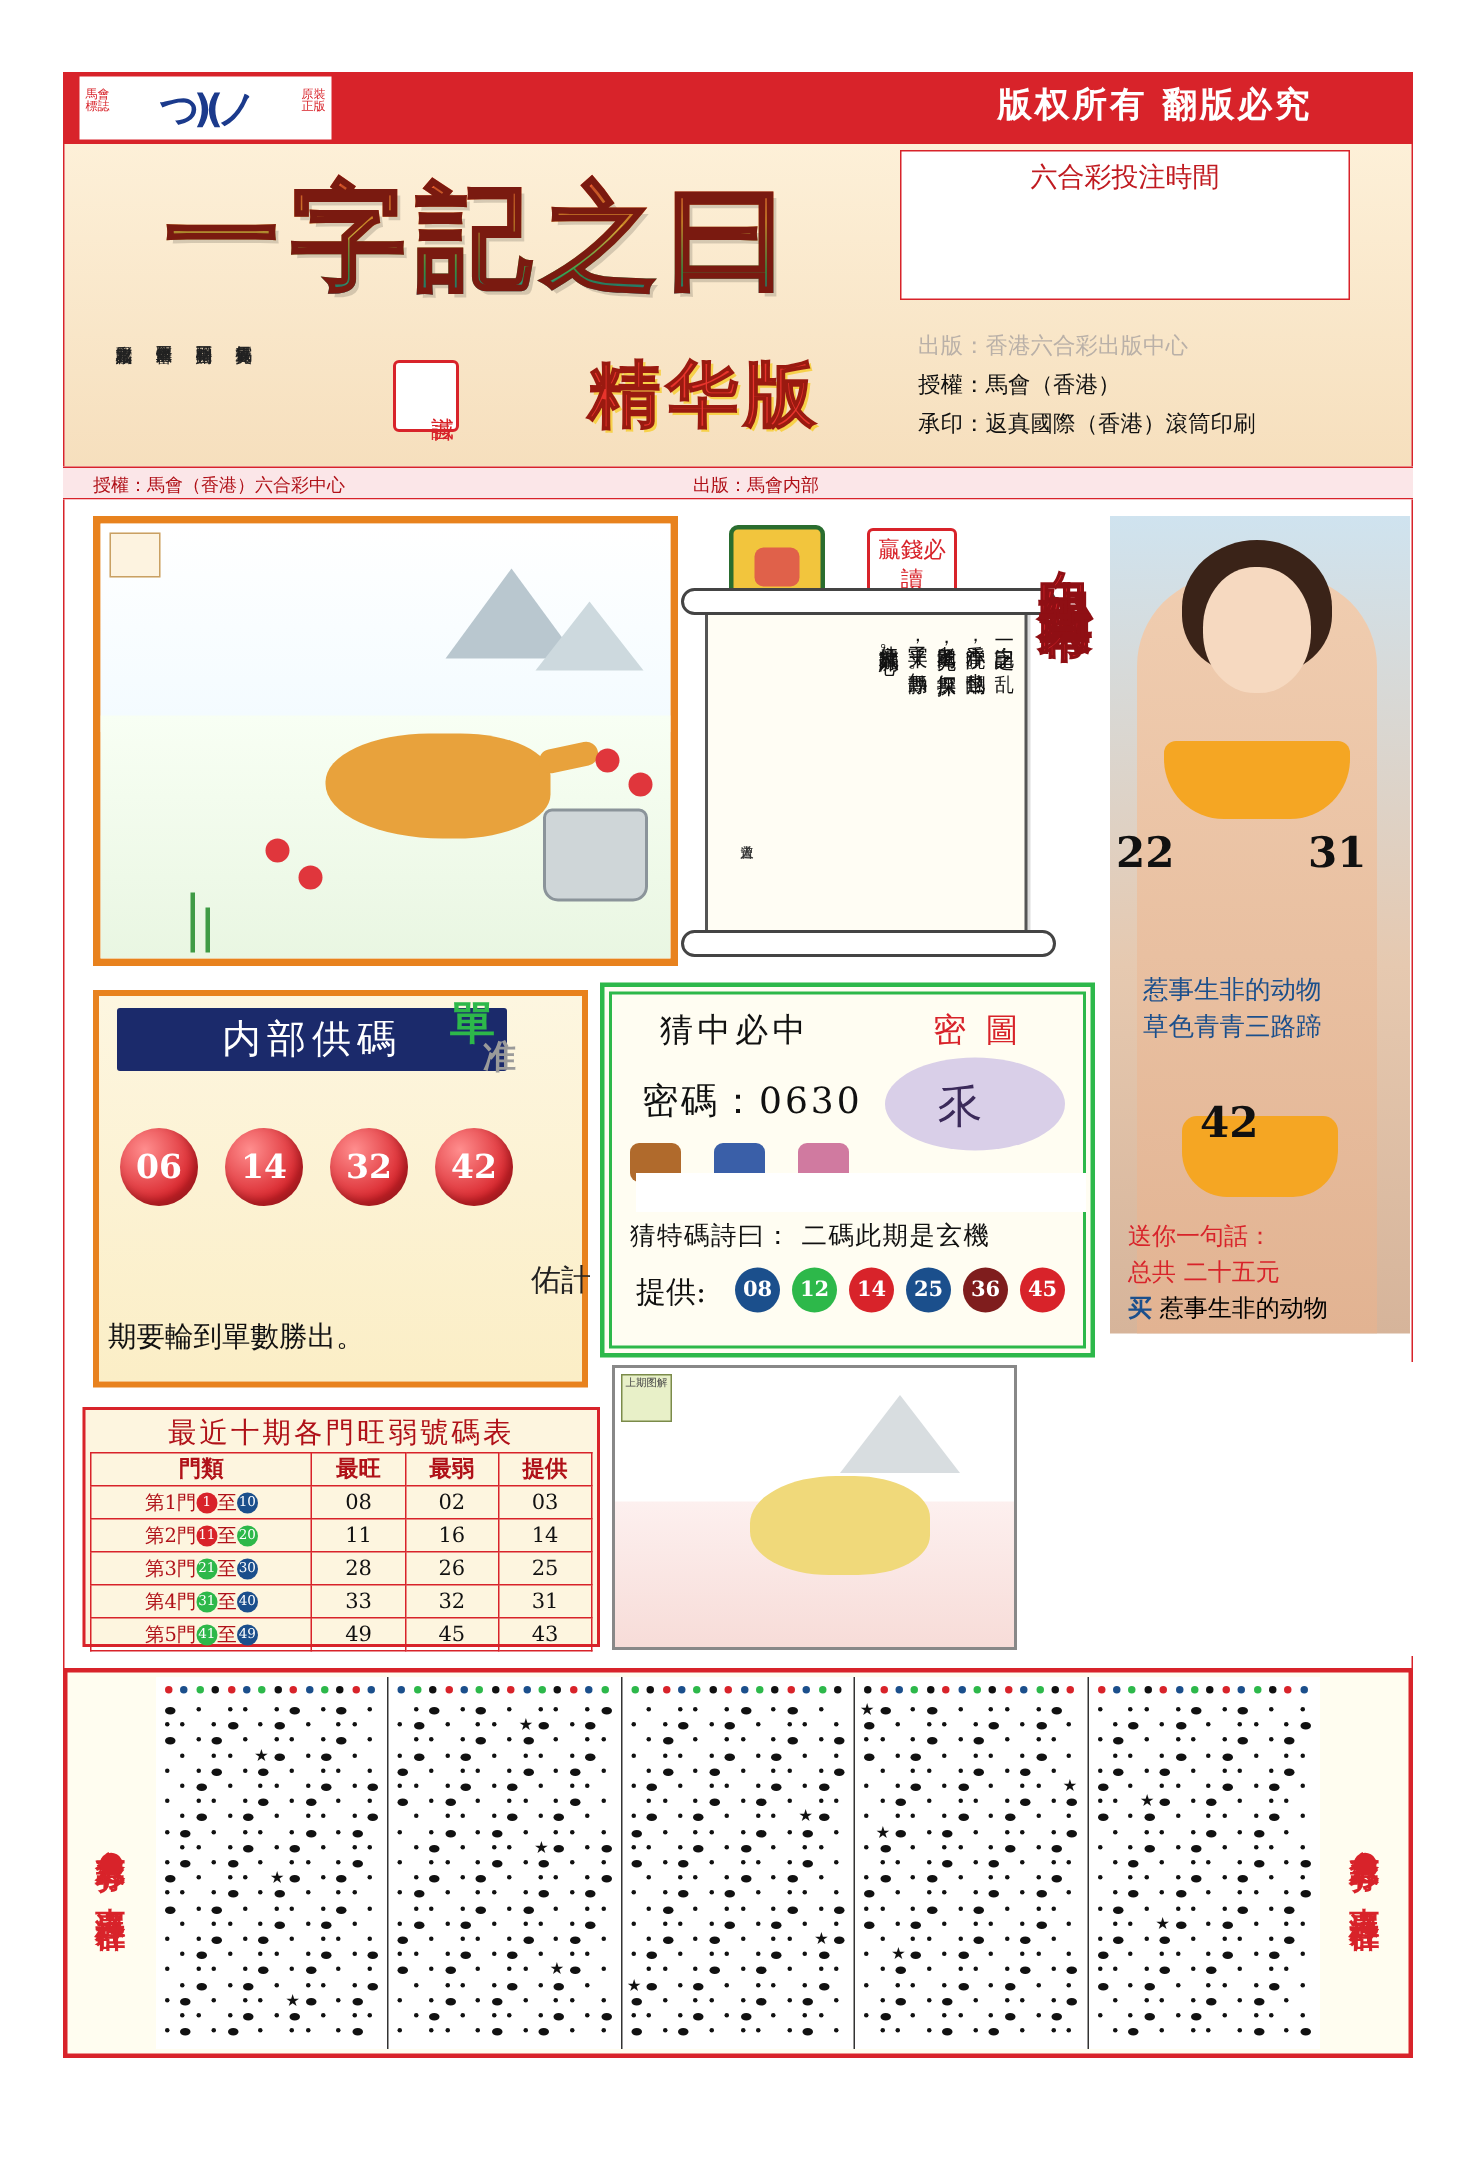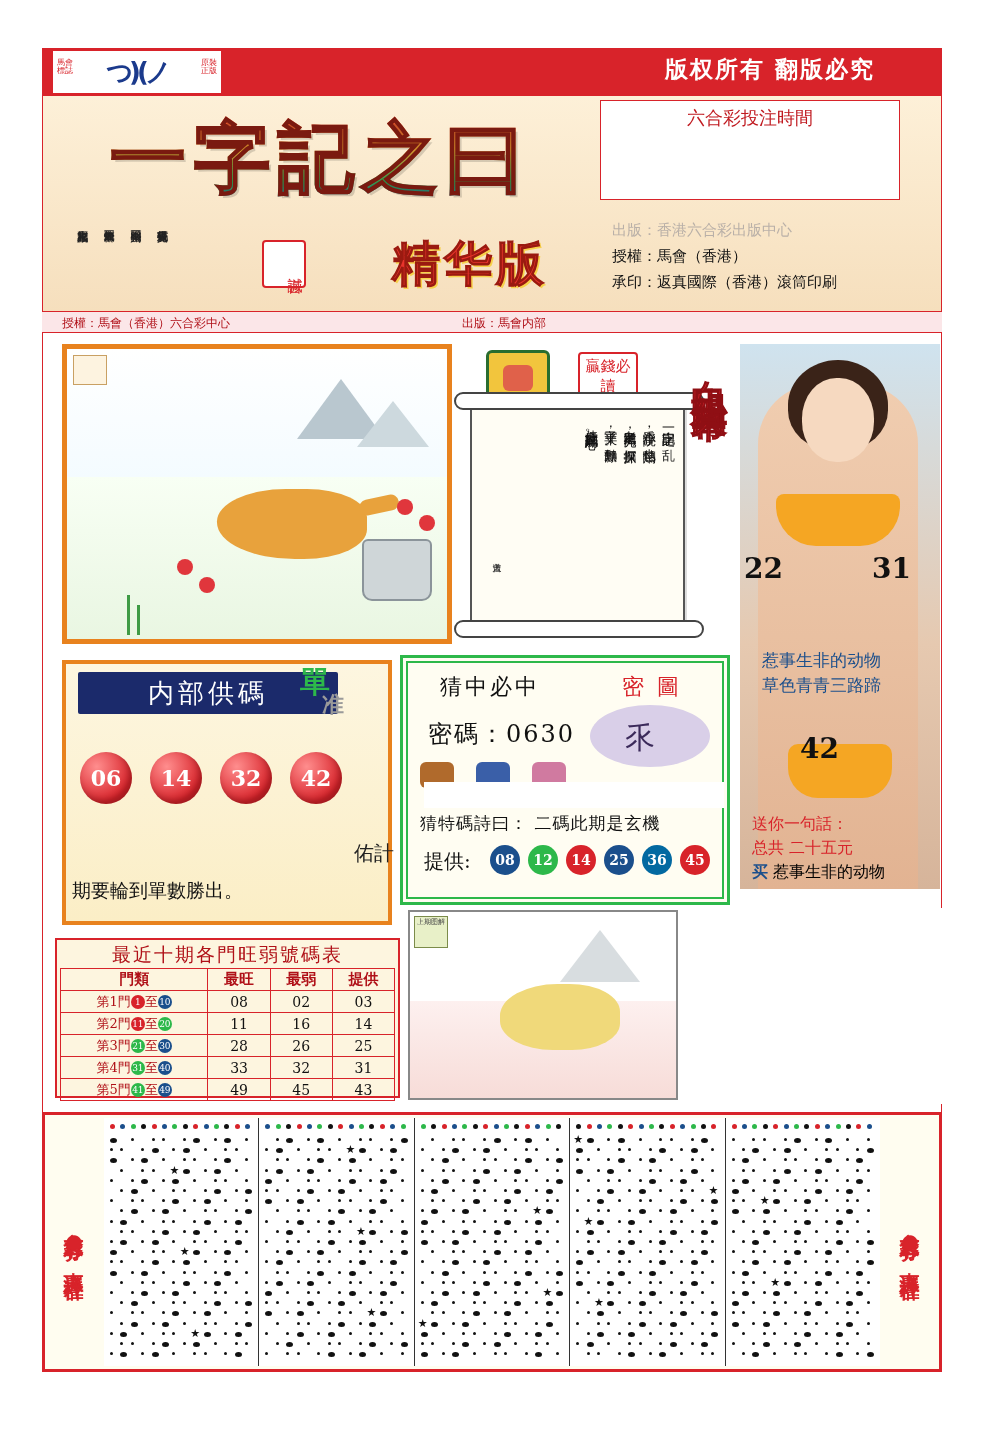--- a/index.html
+++ b/index.html
@@ -440,21 +440,21 @@
     <div class="zodiac" style="background:#d07aa0;"></div>
   </div>
   <div class="secret-white-strip"></div>
   <div class="secret-poem">猜特碼詩曰： 二碼此期是玄機</div>
   <div class="secret-supply-label">提供:</div>
   <div class="secret-balls">
     <div class="sball" style="background:#1b4f8c;">08</div>
     <div class="sball" style="background:#2db84a;">12</div>
     <div class="sball" style="background:#d8232a;">14</div>
     <div class="sball" style="background:#1b4f8c;">25</div>
-    <div class="sball" style="background:#0369a1;">36</div>
+    <div class="sball" style="background:#7f1d1d;">36</div>
     <div class="sball" style="background:#d8232a;">45</div>
   </div>
 
   <div class="tbl-wrap"></div>
   <div class="tbl-title">最近十期各門旺弱號碼表</div>
   <table class="rank">
     <tbody>
         <tr>
       <th>門類</th>
       <th>最旺</th>

